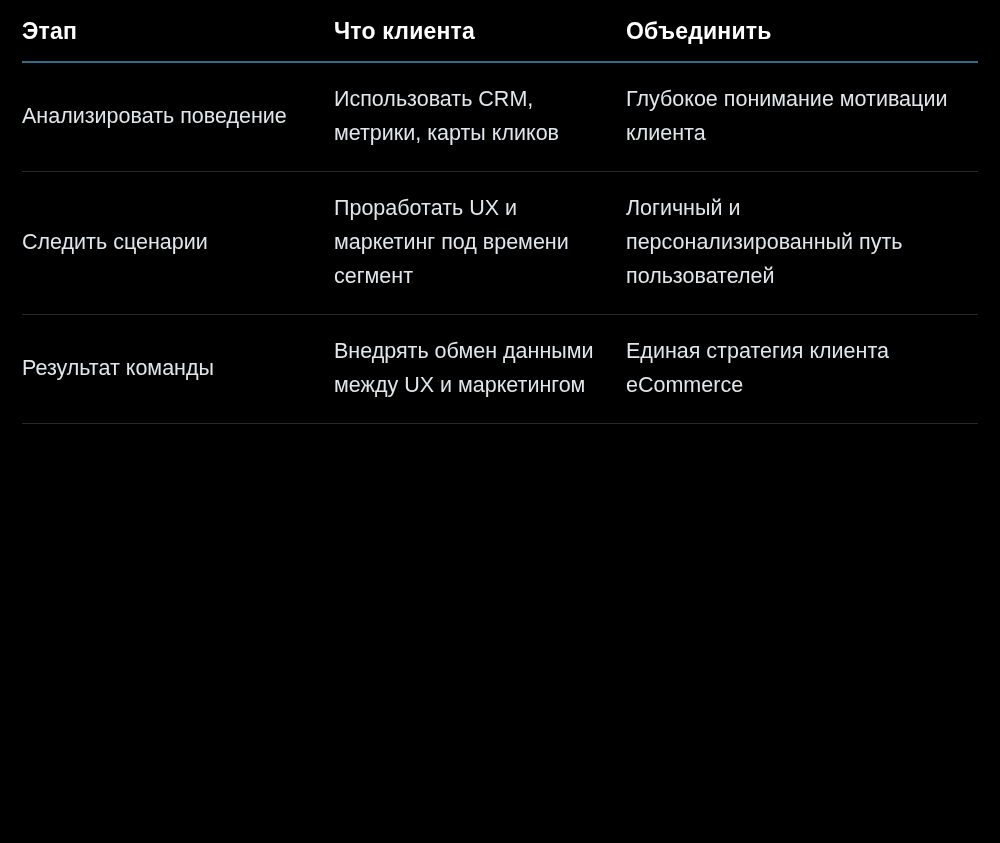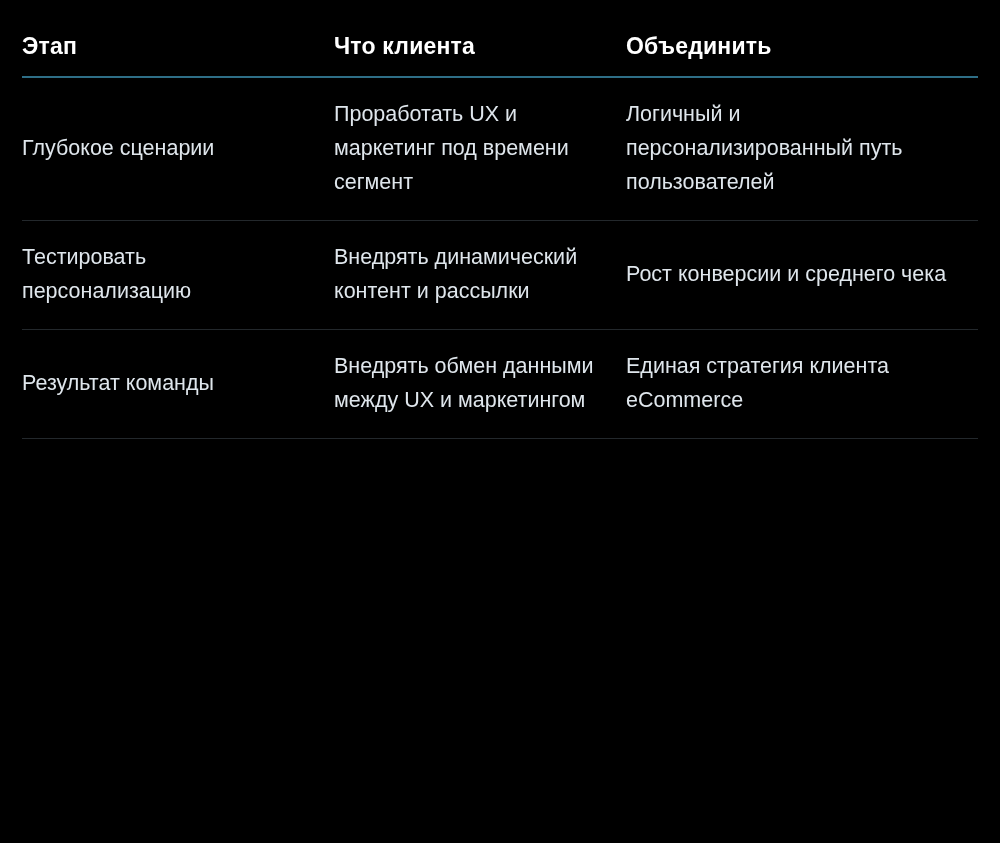--- a/index.html
+++ b/index.html
@@ -10,21 +10,21 @@
   body {
     width: 1000px;
     height: 843px;
     font-family: "Liberation Sans", sans-serif;
     color: #e9eef2;
     overflow: hidden;
   }
   .table-wrap {
     width: 1000px;
     box-sizing: border-box;
-    padding: 15px 22px;
+    padding: 0 22px;
   }
   table.data-table {
     width: 956px;
     border-collapse: collapse;
     table-layout: fixed;
   }
   table.data-table col.c1 { width: 312px; }
   table.data-table col.c2 { width: 292px; }
   table.data-table col.c3 { width: 352px; }
 
@@ -67,28 +67,28 @@
     </colgroup>
     <thead>
       <tr>
         <th>Этап</th>
         <th>Что клиента</th>
         <th>Объединить</th>
       </tr>
     </thead>
     <tbody>
       <tr>
-        <td class="col-stage">Глубокое сценарии</td>
+        <td class="col-stage">Анализировать поведение</td>
+        <td class="col-action">Использовать CRM, метрики, карты кликов</td>
+        <td class="col-result">Глубокое понимание мотивации клиента</td>
+      </tr>
+      <tr>
+        <td class="col-stage">Следить сценарии</td>
         <td class="col-action">Проработать UX и маркетинг под времени сегмент</td>
         <td class="col-result">Логичный и персонализированный путь пользователей</td>
-      </tr>
-      <tr>
-        <td class="col-stage">Тестировать персонализацию</td>
-        <td class="col-action">Внедрять динамический контент и рассылки</td>
-        <td class="col-result">Рост конверсии и среднего чека</td>
       </tr>
       <tr>
         <td class="col-stage">Результат команды</td>
         <td class="col-action">Внедрять обмен данными между UX и маркетингом</td>
         <td class="col-result">Единая стратегия клиента eCommerce</td>
       </tr>
     </tbody>
   </table>
 </div>
 

